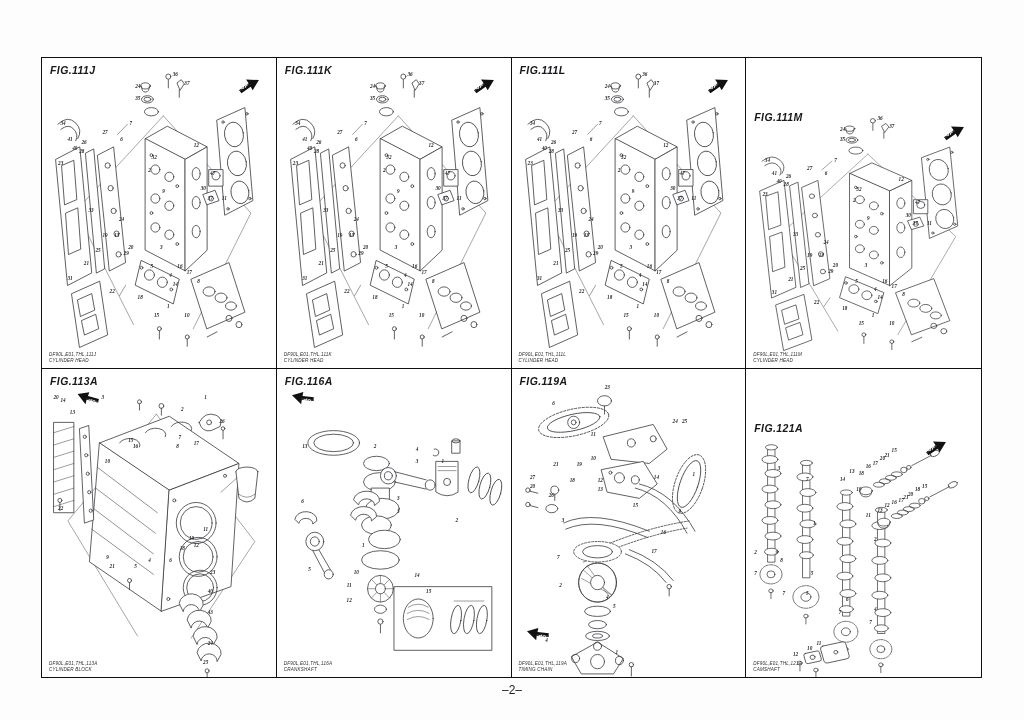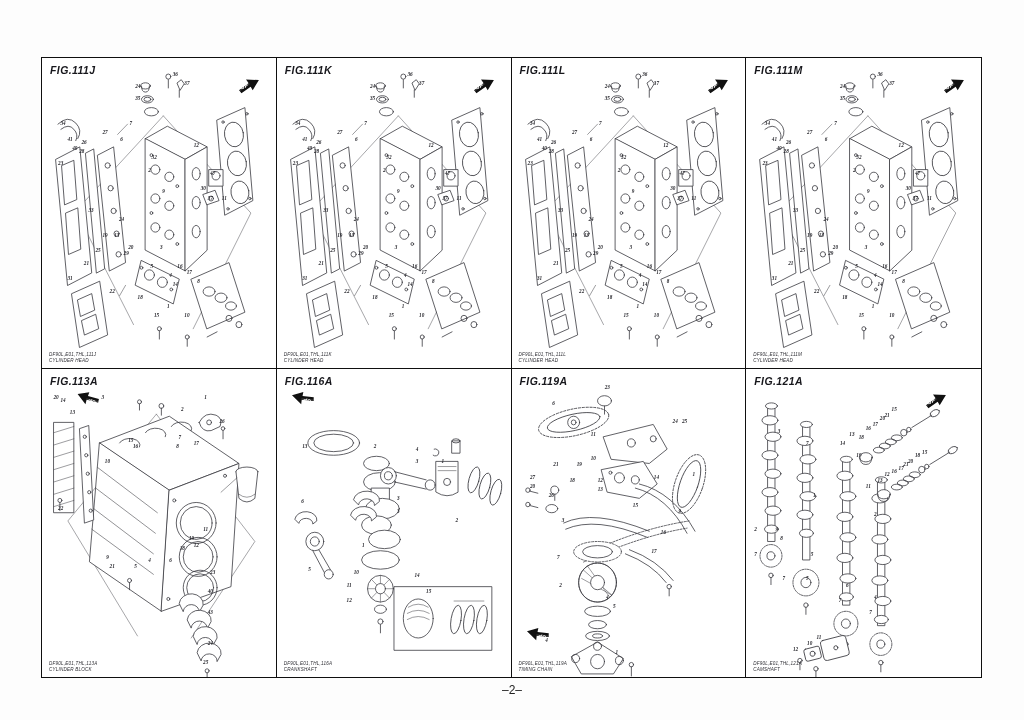--- a/index.html
+++ b/index.html
@@ -7,21 +7,21 @@
     width:1024px;height:720px;position:relative;overflow:hidden;
     background:#fdfdfd;font-family:"Liberation Sans",sans-serif;color:#1a1a1a;
   }
   .frame{
     position:absolute;left:41px;top:57px;width:941px;height:621px;
     border:1.6px solid #0f0f0f;box-sizing:border-box;background:#fff;
     display:grid;grid-template-columns:repeat(4,1fr);grid-template-rows:311px 1fr;
   }
   .cell{position:relative;overflow:hidden;box-sizing:border-box;
     border-right:1.3px solid #0f0f0f;border-bottom:1.3px solid #0f0f0f;}
-  .cell.lastcol{border-right:none;}
+  .cell.lastcol{border-right:none;margin-top:47px;}
   .cell.botrow{border-bottom:none;}
   .fig-title{
     position:absolute;left:8px;top:6px;z-index:5;
     font-style:italic;font-size:10.5px;font-weight:bold;letter-spacing:.4px;color:#17171c;
   }
   .caption{
     position:absolute;left:7px;bottom:4px;z-index:5;
     font-style:italic;font-size:4.6px;line-height:1.35;color:#2e2e34;letter-spacing:.2px;
   }
   .diagram{position:absolute;left:0;top:0;width:100%;height:100%;z-index:1;}

